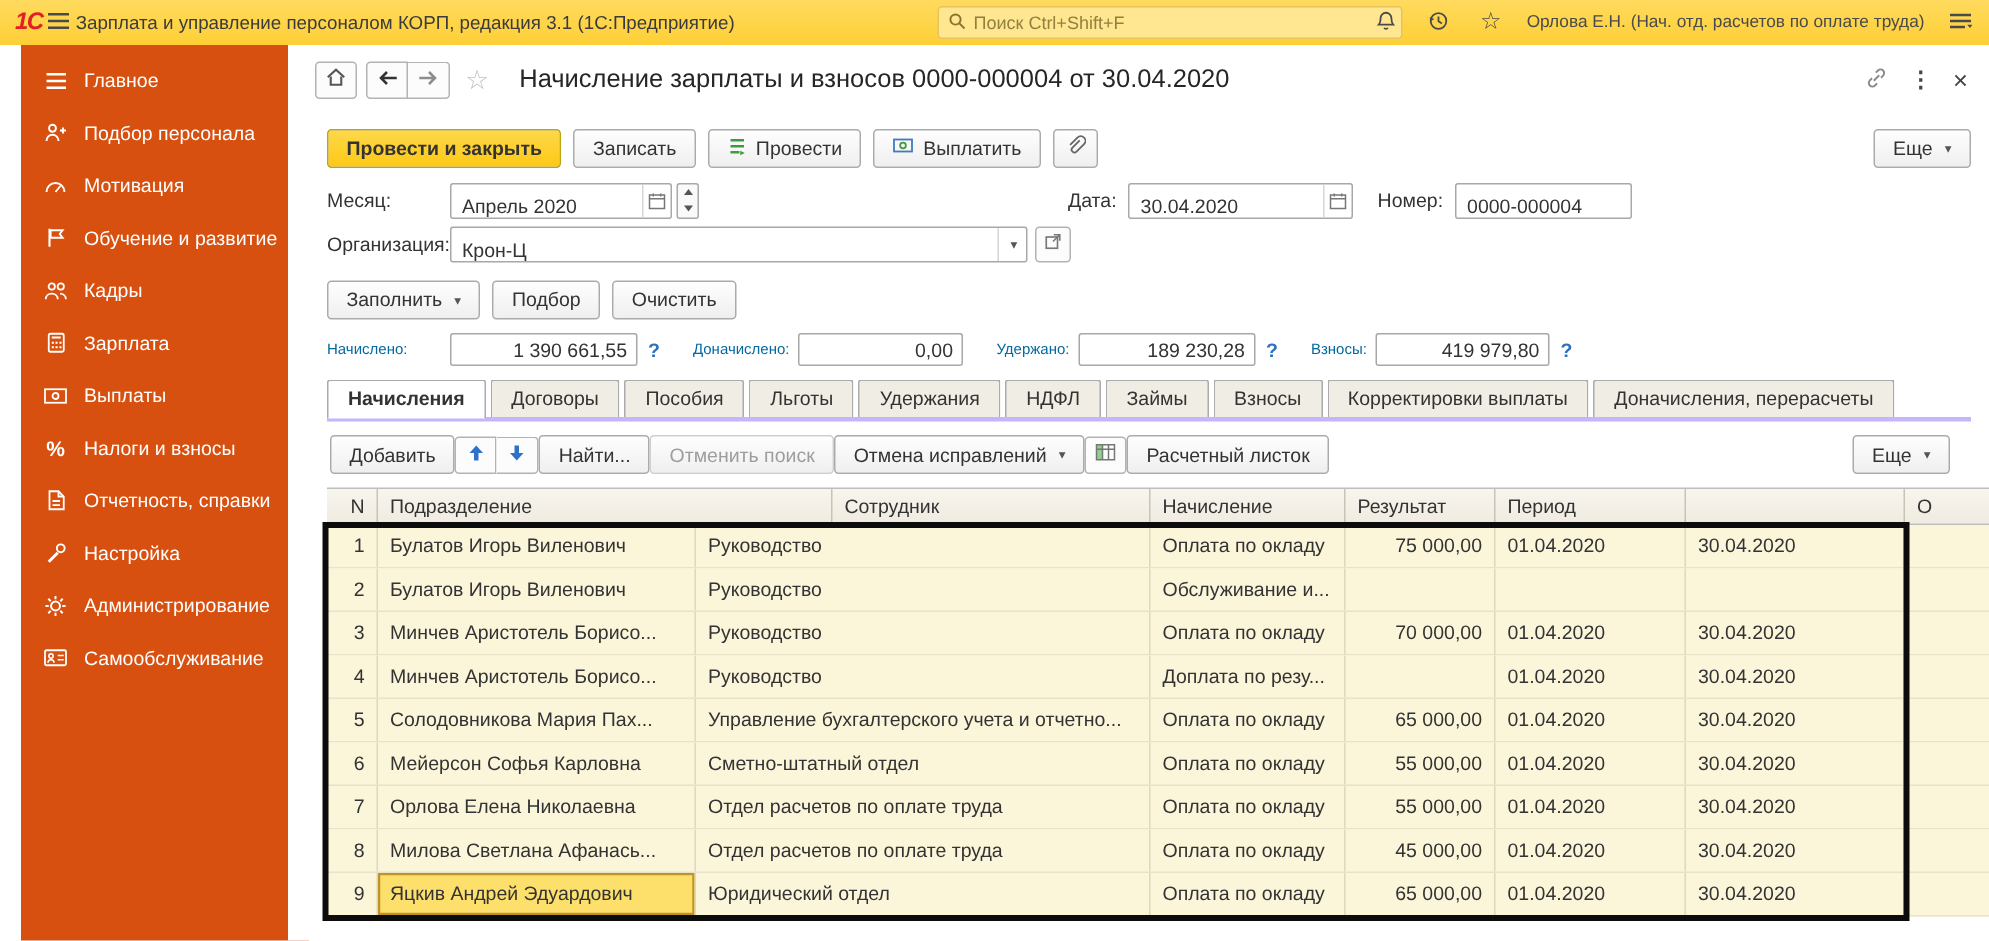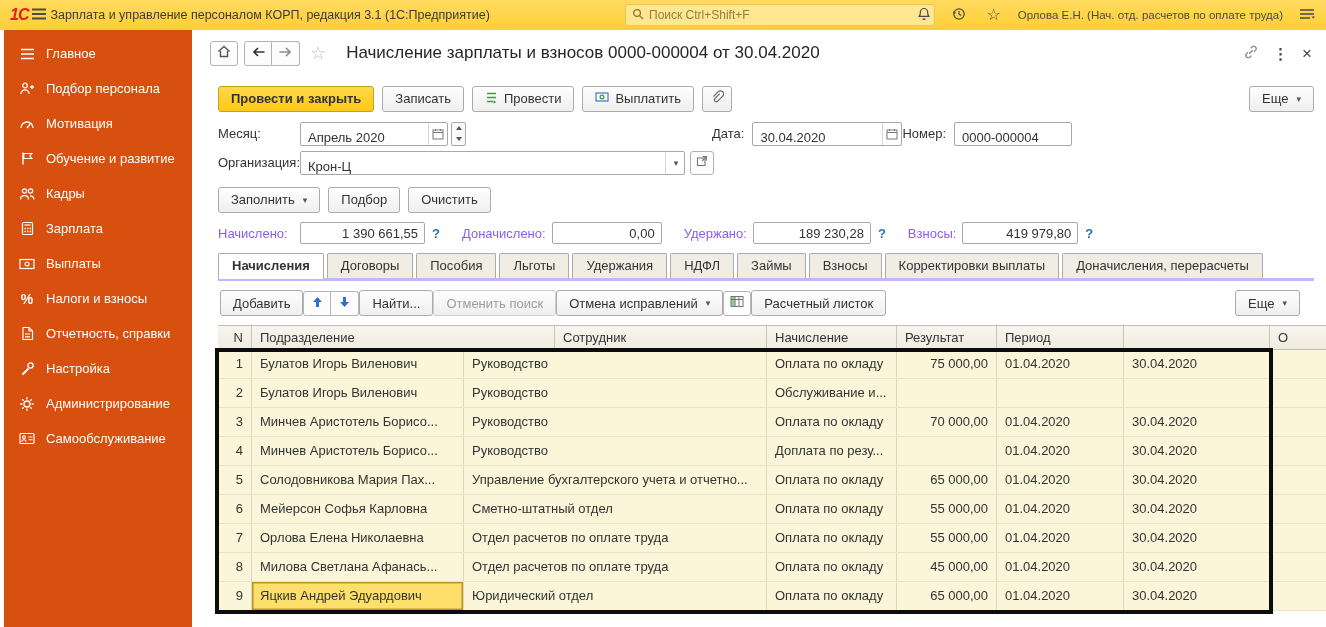--- a/index.html
+++ b/index.html
@@ -15,21 +15,21 @@
   .tb-title{font-size:12.5px;color:#3b3b3b;white-space:nowrap}
   .search{position:absolute;left:625px;top:4px;width:310px;height:22px;background:#ffe690;
     border:1px solid #e8c45a;border-radius:3px;display:flex;align-items:center;padding:0 6px;gap:5px}
   .search input{border:none;outline:none;background:transparent;font-family:"Liberation Sans",sans-serif;
     font-size:12px;color:#6b5a22;width:100%}
   .search input::placeholder{color:#93803f;opacity:1}
   .tb-right{position:absolute;right:8px;top:0;height:30px;display:flex;align-items:center;gap:13px}
   .tb-user{font-size:11.5px;color:#4a4a4a;white-space:nowrap}
 
   
-  .sidebar{position:absolute;left:4px;top:30px;width:192px;height:597px;background:#d8500f;padding-top:6px}
+  .sidebar{position:absolute;left:14px;top:30px;width:192px;height:597px;background:#d8500f;padding-top:6px}
   .side-item{height:35px;display:flex;align-items:center;gap:10px;padding-left:14px;color:#fff;
     font-size:13px;cursor:pointer;white-space:nowrap}
   .sic{width:18px;display:flex;justify-content:center}
   .sic svg{display:block}
   .pct{color:#fff;font-weight:bold;font-size:14px}
 
   
   .main{position:absolute;left:192px;top:30px;width:1134px;height:597px;background:#fff;overflow:hidden}
 
   .navrow{margin-top:6px;height:34px;display:flex;align-items:center;padding:0 14px 0 18px;gap:6px}
@@ -63,21 +63,21 @@
     border-left:1px solid #d6d6d6;cursor:pointer}
   .stepper{width:15px;height:24px;border:1px solid #a8a8a8;border-radius:2px;margin-left:3px;
     display:flex;flex-direction:column;background:#fafafa}
   .stepper div{flex:1;display:flex;align-items:center;justify-content:center;cursor:pointer}
   .tri-up{width:0;height:0;border-left:3.5px solid transparent;border-right:3.5px solid transparent;border-bottom:4px solid #555}
   .tri-dn{width:0;height:0;border-left:3.5px solid transparent;border-right:3.5px solid transparent;border-top:4px solid #555}
 
   .fillrow{margin:11px 0 0 26px;height:27px;display:flex;align-items:center;gap:8px}
 
   .totals{margin:9px 0 0 26px;height:22px;display:flex;align-items:center}
-  .tlabel{font-size:13px;color:#8b5cf6;margin-right:6px}
+  .tlabel{font-size:10px;color:#0369a1;margin-right:6px}
   .tbox{height:22px;border:1px solid #a8a8a8;border-radius:2px;display:flex;align-items:center;
     justify-content:flex-end;padding:0 6px;background:#fff;white-space:nowrap}
   .help{color:#2d6fc0;font-weight:bold;margin:0 22px 0 7px;cursor:pointer}
 
   .tabs{margin:11px 12px 0 26px;display:flex;align-items:flex-end;border-bottom:3px solid #c4b5fd;height:26px}
   .tab{padding:4px 13px 5px;border:1px solid #ababab;border-bottom:none;background:#f0ede4;
     margin-right:3px;border-radius:2px 2px 0 0;font-size:13px;cursor:pointer;white-space:nowrap}
   .tab.active{background:#fff;font-weight:bold;margin-bottom:-1px;padding-bottom:6px}
 
   .gridtb{margin:8px 12px 0 28px;height:28px;display:flex;align-items:center;gap:0}
@@ -352,21 +352,21 @@
     <span class="flabel" style="width:auto;margin-left:246px;margin-right:8px">Дата:</span>
     <div class="field" style="width:150px">
       <span class="val">30.04.2020</span>
       <span class="fbtn">
           <svg width="12" height="12" viewBox="0 0 12 12">
             <rect x="1" y="2" width="10" height="9" fill="none" stroke="#777"></rect>
             <path d="M1 4.5h10M3.5 1v2M8.5 1v2" stroke="#777"></path>
           </svg>
         </span>
     </div>
-    <span class="flabel" style="width:auto;margin-left:0;margin-right:8px">Номер:</span>
+    <span class="flabel" style="width:auto;margin-left:16px;margin-right:8px">Номер:</span>
     <div class="field" style="width:118px">
       <span class="val">0000-000004</span>
     </div>
   </div>
 
   <div class="frow r2">
     <span class="flabel">Организация:</span>
     <div class="field" style="width:385px">
       <span class="val">Крон-Ц</span>
       <span class="fbtn">

